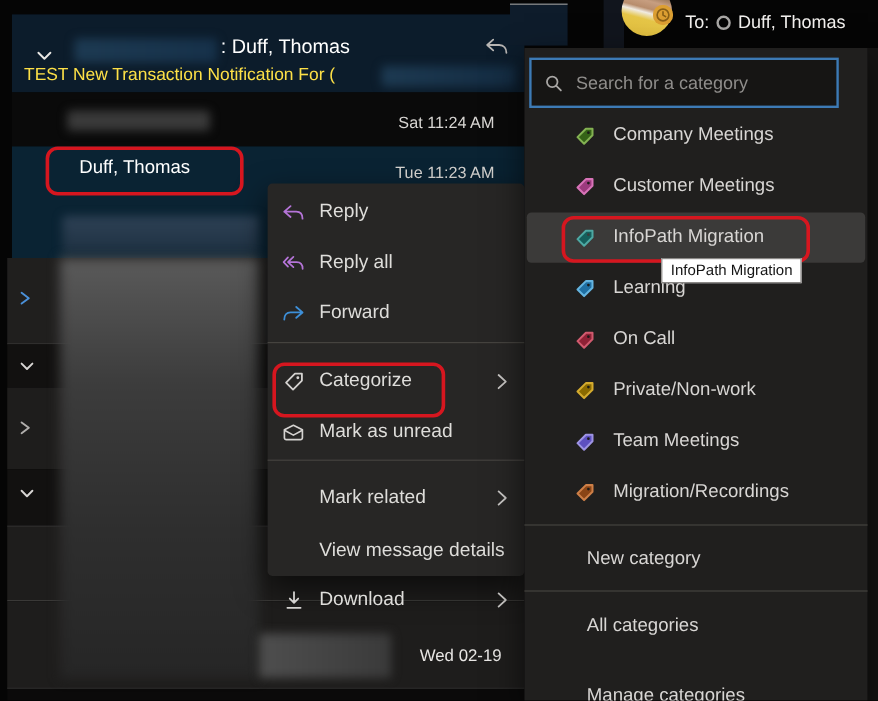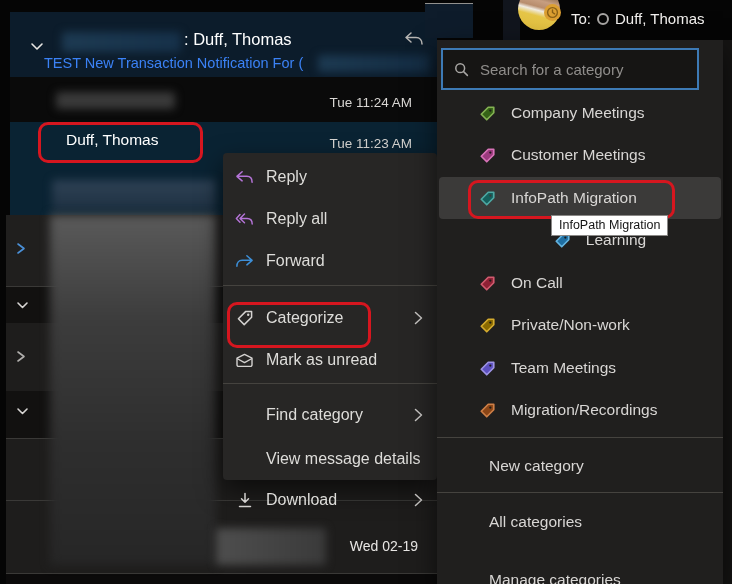--- a/index.html
+++ b/index.html
@@ -7,21 +7,21 @@
           font-family:"Liberation Sans",sans-serif;color:#e8e6e3;}
   .blur{position:absolute;filter:blur(4px);border-radius:3px;}
   svg{display:block;}
 
   
   .conv-header{position:absolute;left:10px;top:12px;width:427px;height:65px;background:#0c1c2b;}
   .conv-chevron{position:absolute;left:20px;top:30px;}
   .conv-sender-blur{left:52px;top:20px;width:119px;height:20px;background:linear-gradient(90deg,#1d3a52,#16314a);}
   .conv-sender{position:absolute;left:174px;top:18px;font-size:16.5px;color:#ffffff;white-space:nowrap;}
   .conv-reply-icon{position:absolute;left:393px;top:19px;}
-  .conv-subject{position:absolute;left:34px;top:43px;font-size:14.5px;color:#3b82f6;white-space:nowrap;}
+  .conv-subject{position:absolute;left:10px;top:43px;font-size:14.5px;color:#fde047;white-space:nowrap;}
   .conv-subject-blur{left:308px;top:43px;width:112px;height:17px;background:linear-gradient(90deg,#1d3a52,#142c42);}
 
   .msg-row1{position:absolute;left:10px;top:77px;width:427px;height:45px;background:#0a0a0a;}
   .row1-blur{left:46px;top:15px;width:119px;height:17px;background:#3a3a3a;}
   .time{position:absolute;font-size:13.5px;color:#d8d6d3;white-space:nowrap;}
   .msg-row2{position:absolute;left:10px;top:122px;width:427px;height:93px;background:#0a2333;}
   .row2-name{position:absolute;left:56px;top:9px;font-size:15.5px;color:#ffffff;}
   .row2-blur{left:42px;top:58px;width:164px;height:31px;background:linear-gradient(180deg,#2e4155,#1e3142);}
 
   .rail-row{position:absolute;left:6px;width:431px;}
@@ -88,21 +88,21 @@
       <svg width="21" height="16" viewBox="0 0 21 16">
           <path d="M8 2 L3 6.5 L8 11 M3 6.5 H13 C17 6.5 19 9.5 19 13" fill="none" stroke="#b8b6b4" stroke-width="1.5" stroke-linecap="round" stroke-linejoin="round"></path>
         </svg>
     </span>
     <div class="conv-subject">TEST New Transaction Notification For (</div>
     <div class="blur conv-subject-blur"></div>
   </div>
 
   <div class="msg-row1">
     <div class="blur row1-blur"></div>
-    <span class="time" style="right:25px;top:18px;">Tue 11:24 AM</span>
+    <span class="time" style="right:25px;top:18px;">Sat 11:24 AM</span>
   </div>
 
   <div class="msg-row2">
     <div class="row2-name">Duff, Thomas</div>
     <span class="time" style="right:25px;top:14px;">Tue 11:23 AM</span>
     <div class="blur row2-blur"></div>
   </div>
 
   <div class="rail-row" style="top:215px;height:71px;background:#201f1e;"></div>
   <span class="rail-chev" style="top:242px;">
@@ -197,21 +197,21 @@
             <path d="M2 5.5 L9.5 9.6 L17 5.5" fill="none" stroke="#d4d2d0" stroke-width="1.4" stroke-linejoin="round"></path>
           </svg>
       </span>
       <span>Mark as unread</span>
     </div>
 
     <div class="cm-div" style="top:230px;"></div>
 
     <div class="cm-item" style="top:241px;">
       <span class="cm-ico"></span>
-      <span>Find category</span>
+      <span>Mark related</span>
       <span class="cm-chev">
         <svg width="9" height="14" viewBox="0 0 9 14">
             <path d="M1.5 1.5 L7.5 7 L1.5 12.5" fill="none" stroke="#c8c6c4" stroke-width="1.5" stroke-linecap="round" stroke-linejoin="round"></path>
           </svg>
       </span>
     </div>
 
     <div class="cm-item" style="top:285px;">
       <span class="cm-ico"></span>
       <span>View message details</span>
@@ -266,21 +266,21 @@
     </div>
     <div class="cat-item selected" style="top:137px;">
       <span>
           <svg width="17" height="17" viewBox="0 0 18 18">
             <path class="tag-body" d="M15.6 2.4 L9.8 2.4 L2.4 9.8 L8.2 15.6 L15.6 8.2 Z" stroke-width="1.8" stroke-linejoin="round" fill="#155f5c" stroke="#4da8a3"></path>
             <circle cx="12" cy="5.9" r="1.2" fill="#3b3a39"></circle>
           </svg>
         </span>
       <span>InfoPath Migration</span>
     </div>
-    <div class="cat-item" style="top:179px;justify-content:center;">
+    <div class="cat-item" style="top:179px;">
       <span>
           <svg width="17" height="17" viewBox="0 0 18 18">
             <path class="tag-body" d="M15.6 2.4 L9.8 2.4 L2.4 9.8 L8.2 15.6 L15.6 8.2 Z" stroke-width="1.8" stroke-linejoin="round" fill="#1f6fa3" stroke="#64b4e0"></path>
             <circle cx="12" cy="5.9" r="1.2" fill="#1b1a19"></circle>
           </svg>
         </span>
       <span>Learning</span>
     </div>
     <div class="cat-item" style="top:222px;">
       <span>

